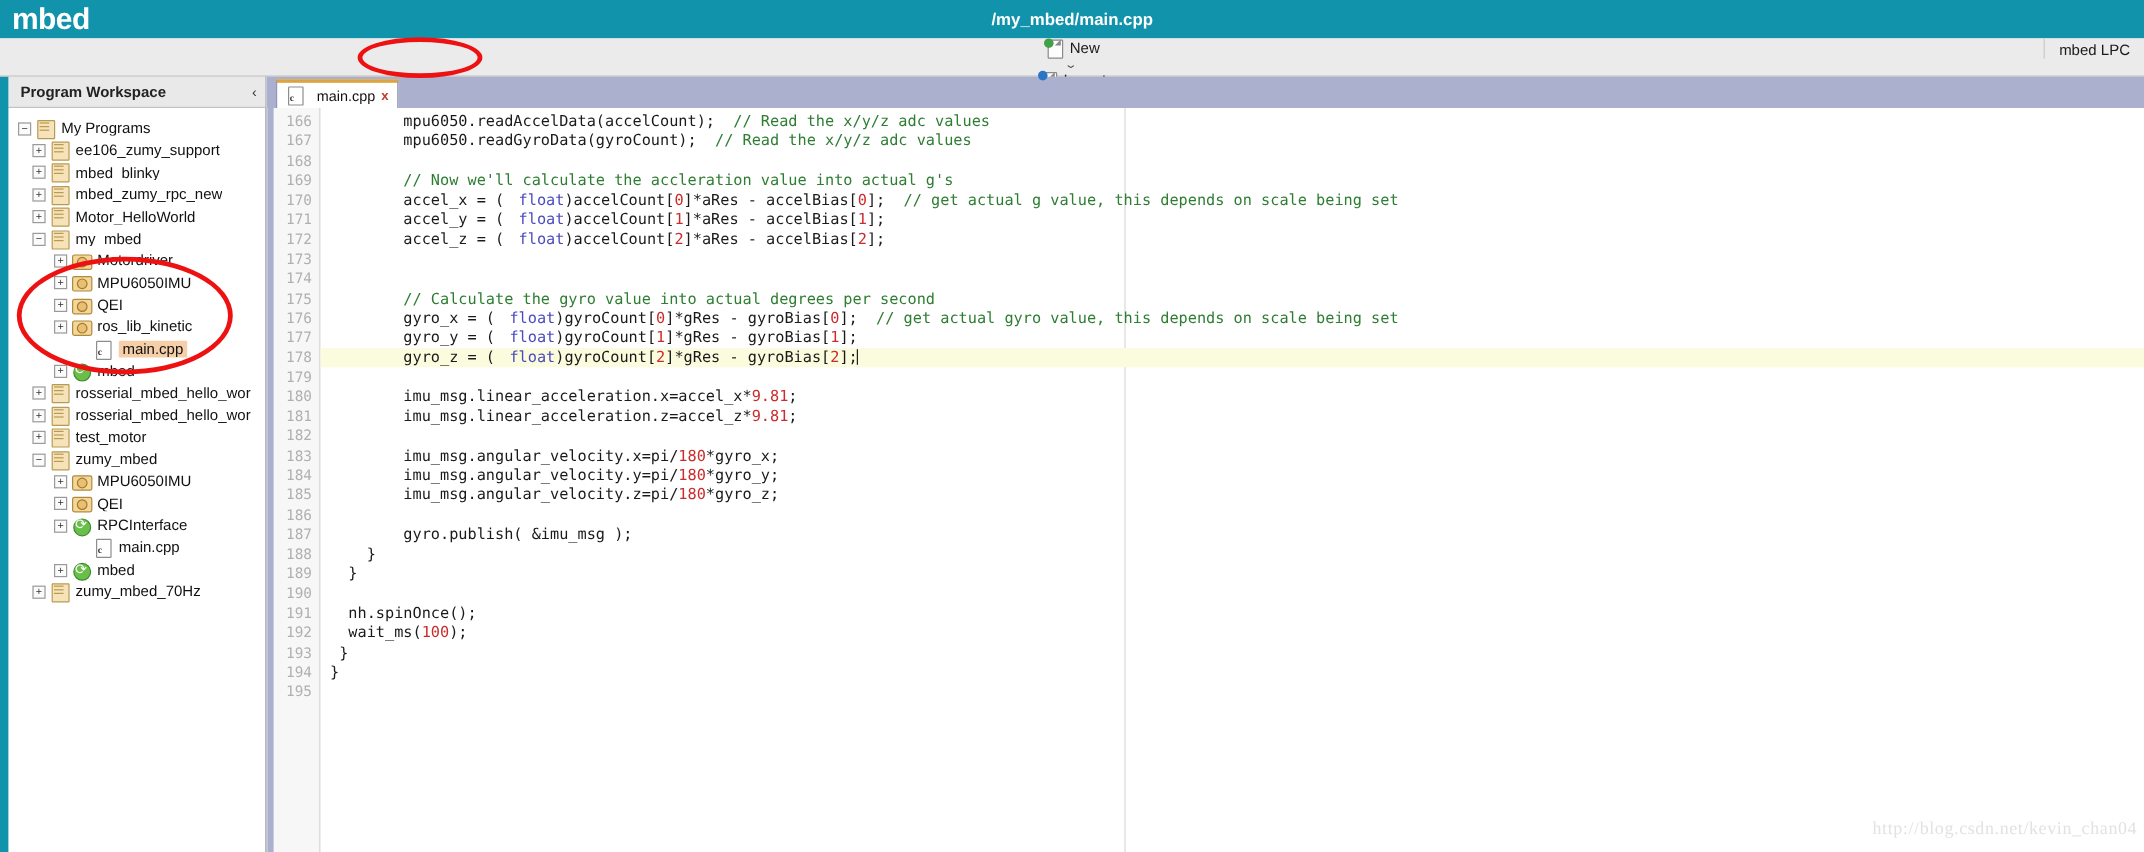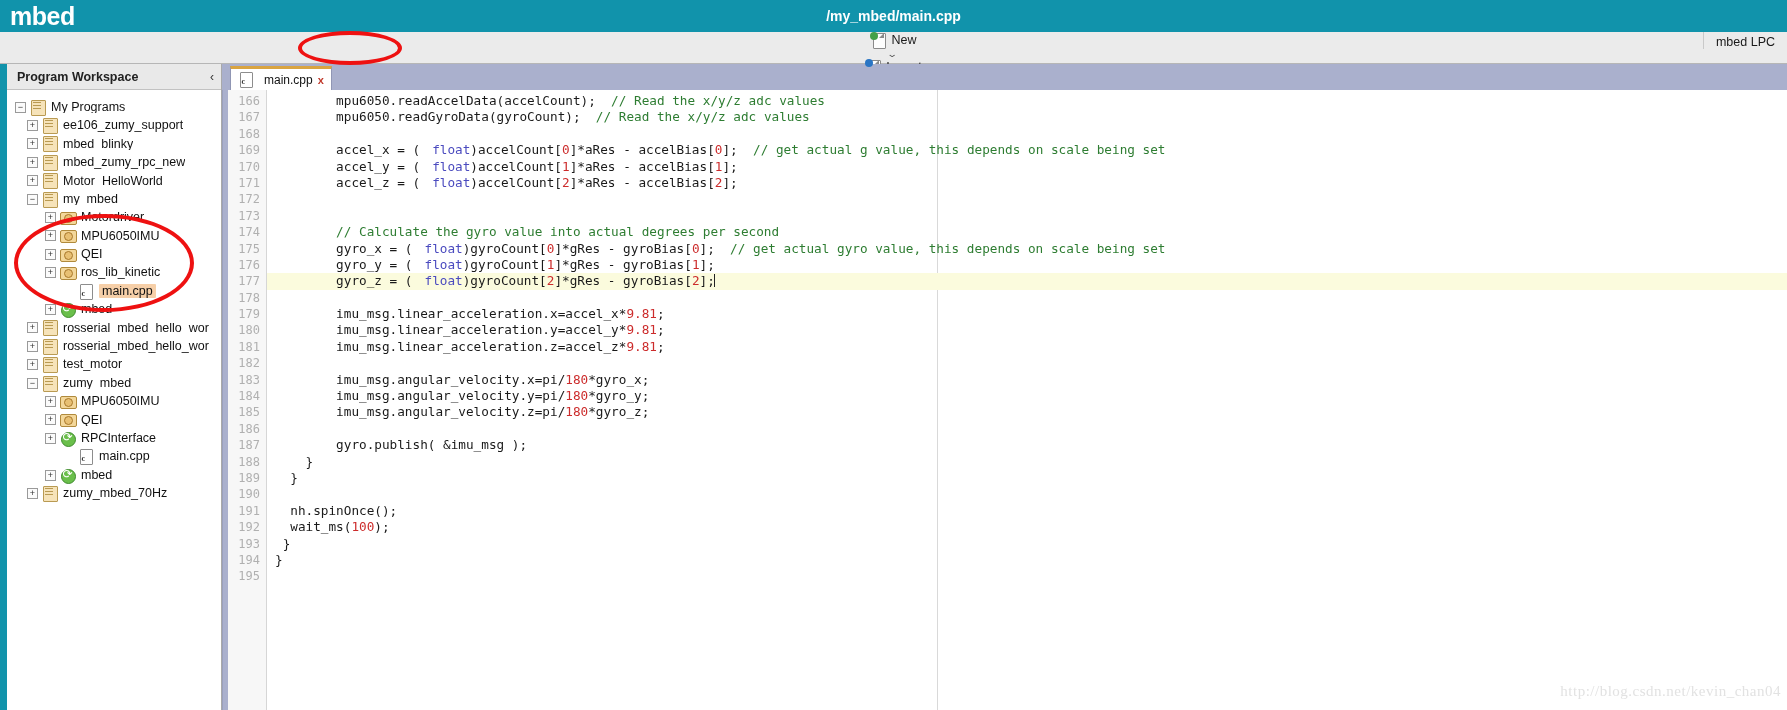--- a/index.html
+++ b/index.html
@@ -551,32 +551,32 @@
           <div class="gnum">192</div>
           <div class="gnum">193</div>
           <div class="gnum">194</div>
           <div class="gnum">195</div>
         </div>
       <div id="code-scroll">
         <div id="margin-guide"></div>
       <div class="cline"><span>        mpu6050.readAccelData(accelCount);  </span><span class="cmt">// Read the x/y/z adc values</span></div>
           <div class="cline"><span>        mpu6050.readGyroData(gyroCount);  </span><span class="cmt">// Read the x/y/z adc values</span></div>
           <div class="cline">&nbsp;</div>
+          <div class="cline"><span>        </span><span class="cmt">// Now we'll calculate the accleration value into actual g's</span></div>
           <div class="cline"><span>        accel_x = (</span><span class="kw">float</span><span>)accelCount[</span><span class="num">0</span><span>]*aRes - accelBias[</span><span class="num">0</span><span>];  </span><span class="cmt">// get actual g value, this depends on scale being set</span></div>
           <div class="cline"><span>        accel_y = (</span><span class="kw">float</span><span>)accelCount[</span><span class="num">1</span><span>]*aRes - accelBias[</span><span class="num">1</span><span>];</span></div>
           <div class="cline"><span>        accel_z = (</span><span class="kw">float</span><span>)accelCount[</span><span class="num">2</span><span>]*aRes - accelBias[</span><span class="num">2</span><span>];</span></div>
           <div class="cline">&nbsp;</div>
           <div class="cline">&nbsp;</div>
           <div class="cline"><span>        </span><span class="cmt">// Calculate the gyro value into actual degrees per second</span></div>
           <div class="cline"><span>        gyro_x = (</span><span class="kw">float</span><span>)gyroCount[</span><span class="num">0</span><span>]*gRes - gyroBias[</span><span class="num">0</span><span>];  </span><span class="cmt">// get actual gyro value, this depends on scale being set</span></div>
           <div class="cline"><span>        gyro_y = (</span><span class="kw">float</span><span>)gyroCount[</span><span class="num">1</span><span>]*gRes - gyroBias[</span><span class="num">1</span><span>];</span></div>
           <div class="cline active"><span>        gyro_z = (</span><span class="kw">float</span><span>)gyroCount[</span><span class="num">2</span><span>]*gRes - gyroBias[</span><span class="num">2</span><span>];</span><span class="caret"></span></div>
           <div class="cline">&nbsp;</div>
           <div class="cline"><span>        imu_msg.linear_acceleration.x=accel_x*</span><span class="num">9.81</span><span>;</span></div>
-          <div class="cline"><span>        imu_msg.linear_acceleration.y=accel_y*</span><span class="num">9.81</span><span>;</span></div>
           <div class="cline"><span>        imu_msg.linear_acceleration.z=accel_z*</span><span class="num">9.81</span><span>;</span></div>
           <div class="cline">&nbsp;</div>
           <div class="cline"><span>        imu_msg.angular_velocity.x=pi/</span><span class="num">180</span><span>*gyro_x;</span></div>
           <div class="cline"><span>        imu_msg.angular_velocity.y=pi/</span><span class="num">180</span><span>*gyro_y;</span></div>
           <div class="cline"><span>        imu_msg.angular_velocity.z=pi/</span><span class="num">180</span><span>*gyro_z;</span></div>
           <div class="cline">&nbsp;</div>
           <div class="cline"><span>        gyro.publish( &amp;imu_msg );</span></div>
           <div class="cline"><span>    }</span></div>
           <div class="cline"><span>  }</span></div>
           <div class="cline">&nbsp;</div>

